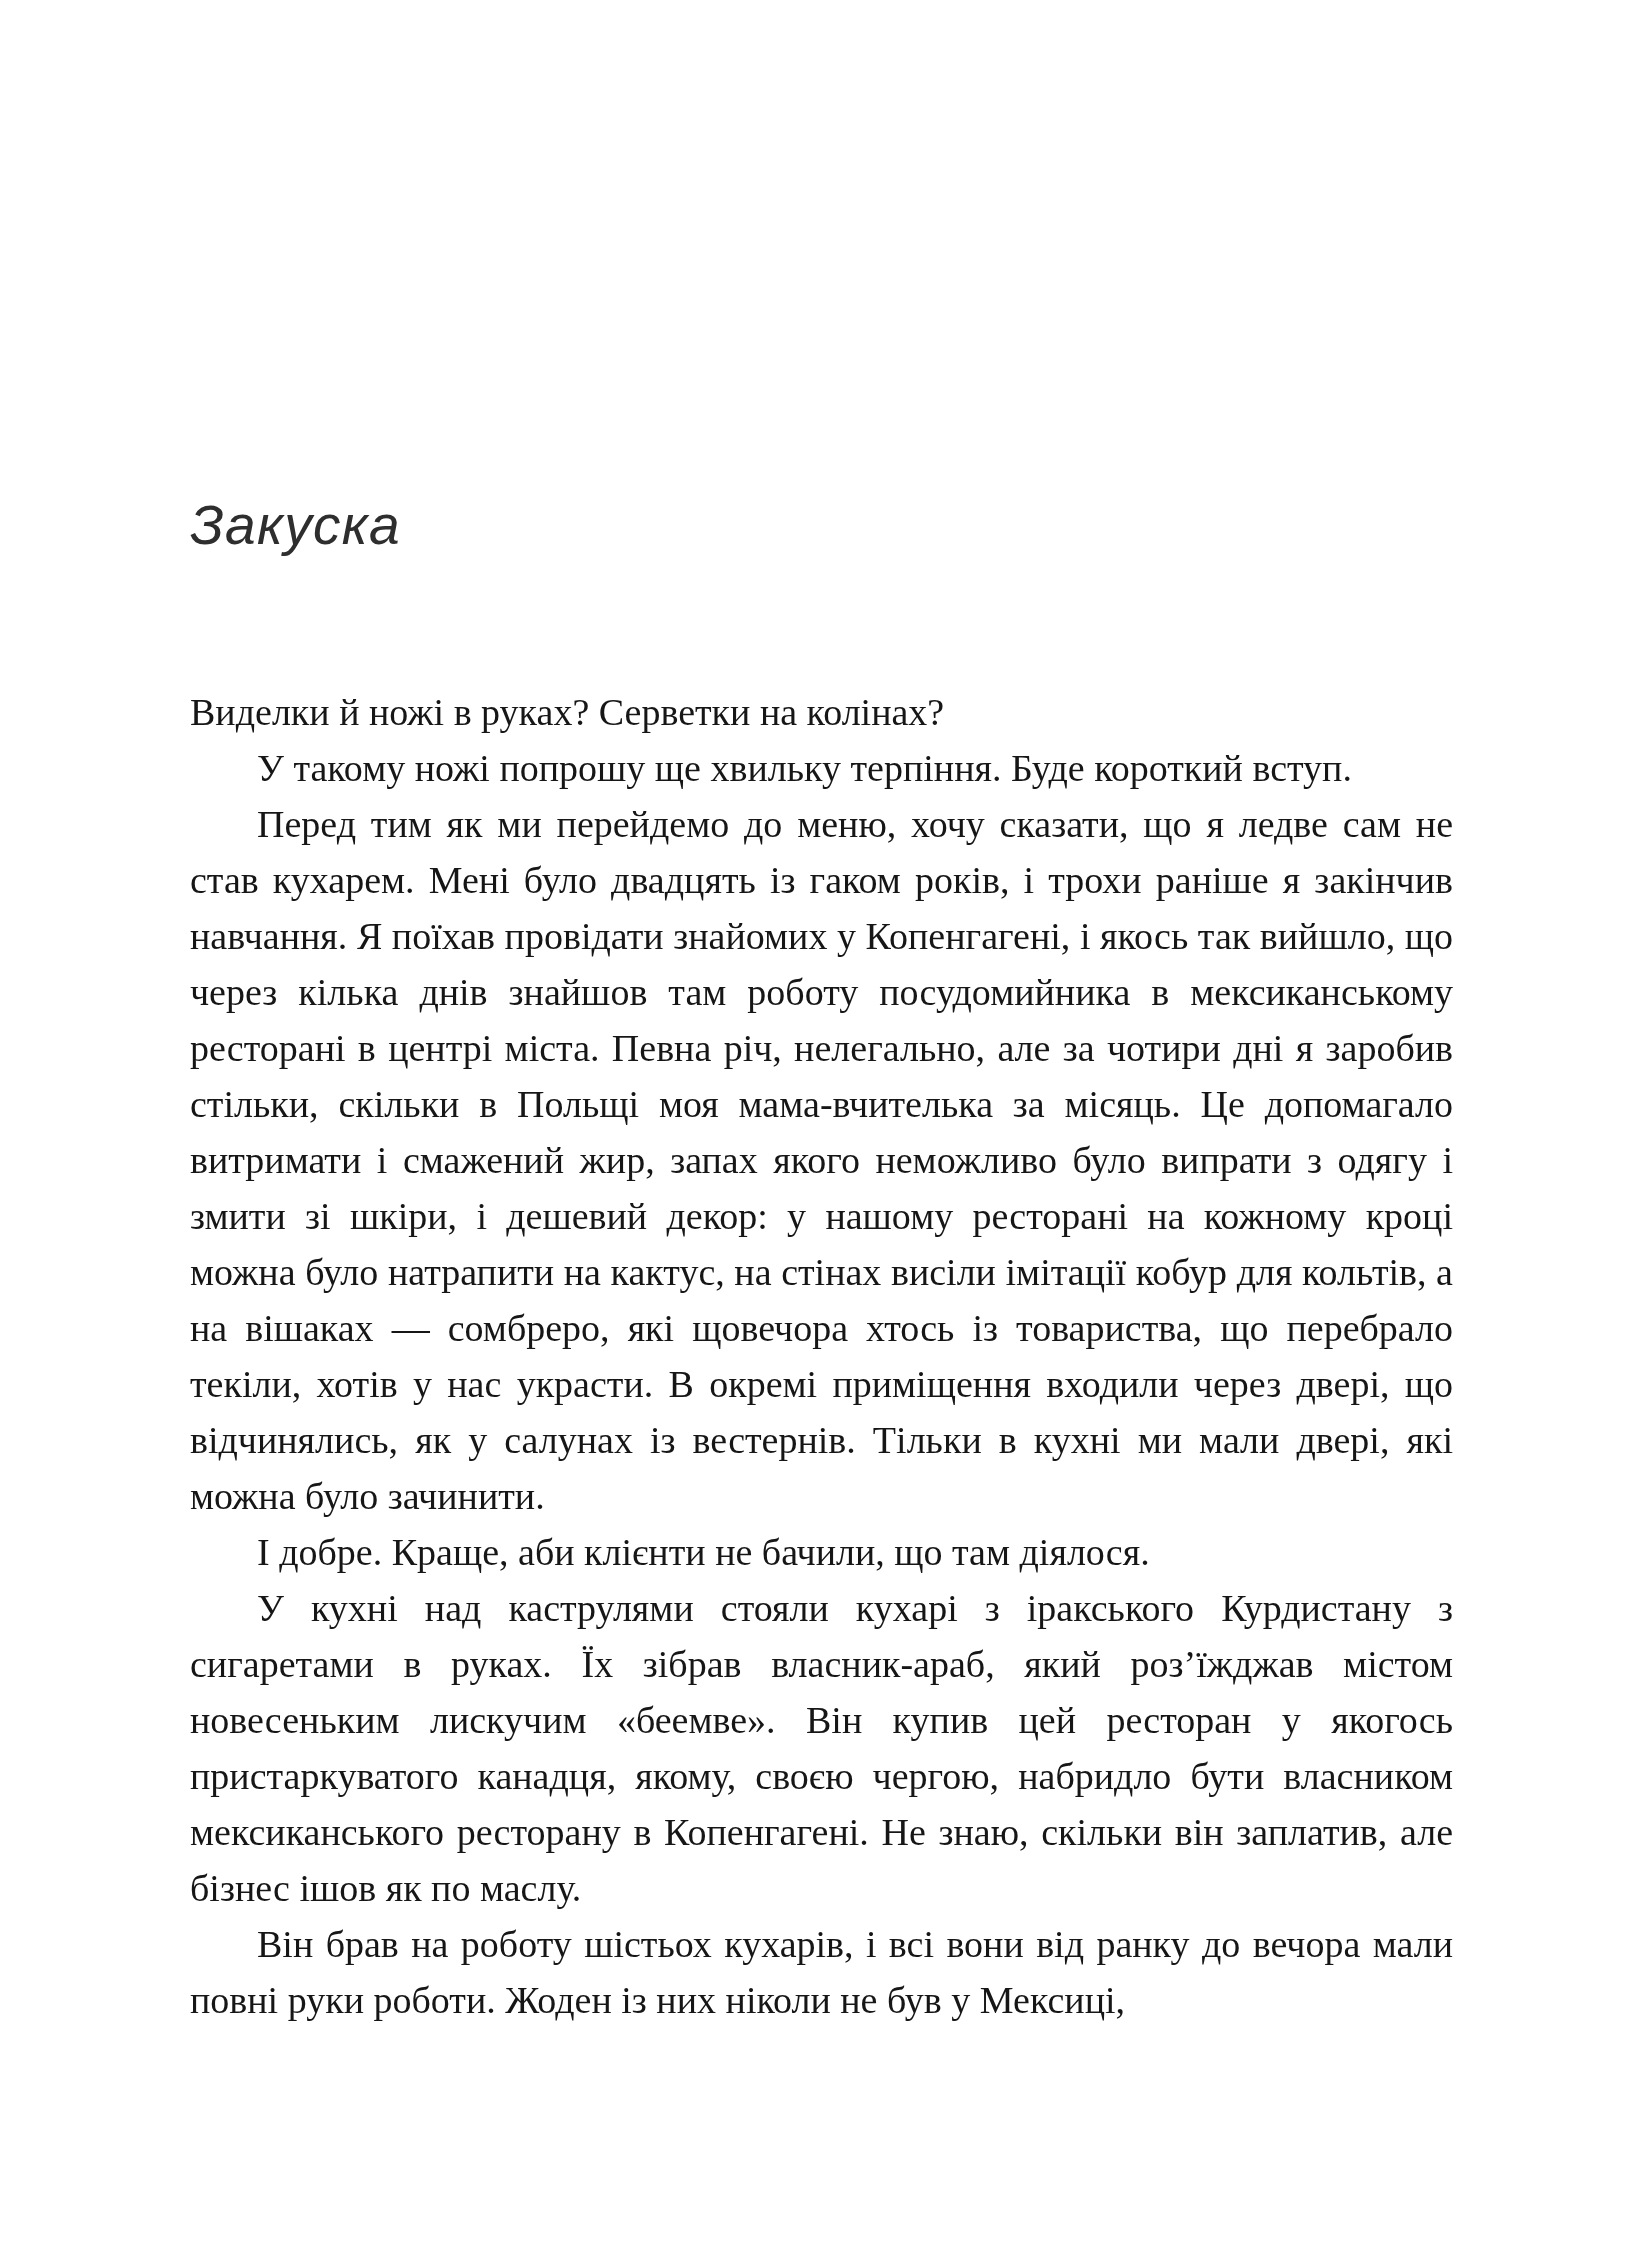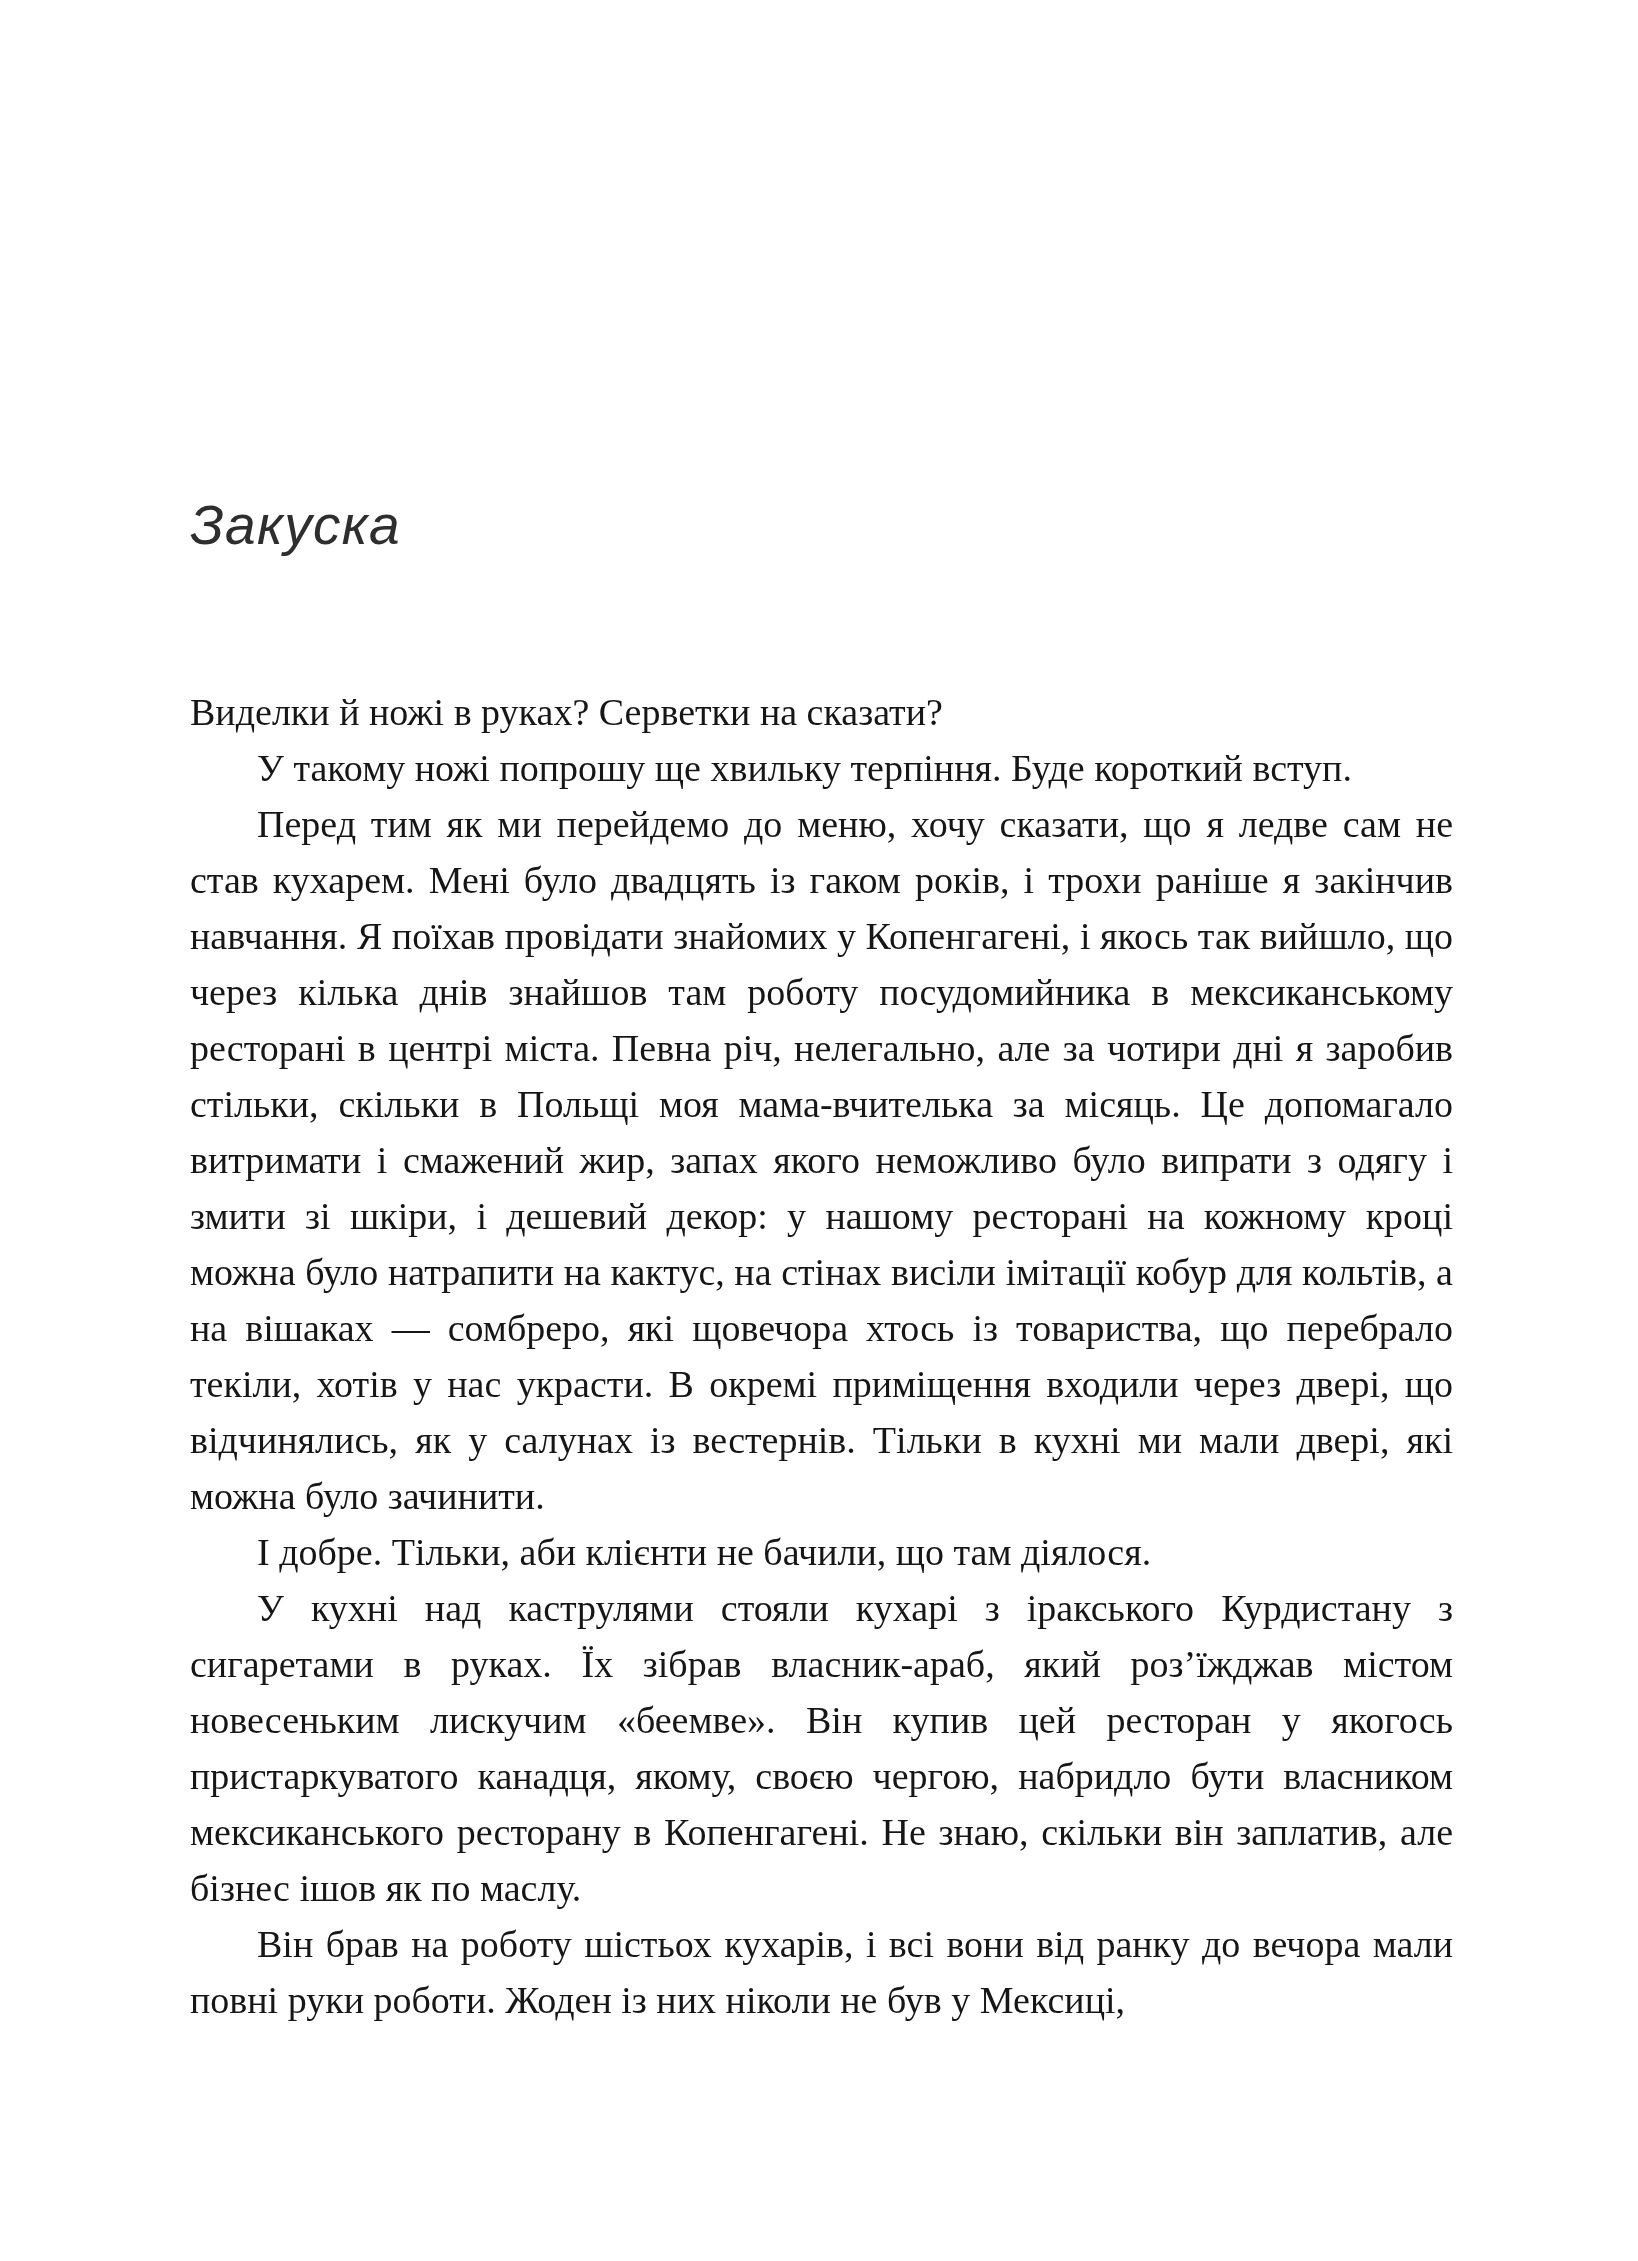--- a/index.html
+++ b/index.html
@@ -47,21 +47,21 @@
     text-indent: 0;
   }
 </style>
 </head>
 <body>
 
 <div class="book-page">
   <h1 class="chapter-title">Закуска</h1>
 
   <div class="body-text">
-    <p class="para no-indent">Виделки й ножі в руках? Серветки на сказати?</p>
+    <p class="para no-indent">Виделки й ножі в руках? Серветки на колінах?</p>
     <p class="para">У такому ножі попрошу ще хвильку терпіння. Буде короткий вступ.</p>
     <p class="para">Перед тим як ми перейдемо до меню, хочу сказати, що я ледве сам не став кухарем. Мені було двадцять із гаком років, і трохи раніше я закінчив навчання. Я поїхав провідати знайомих у Копенгагені, і якось так вийшло, що через кілька днів знайшов там роботу посудомийника в мексиканському ресторані в центрі міста. Певна річ, нелегально, але за чотири дні я заробив стільки, скільки в Польщі моя мама-вчителька за місяць. Це допомагало витримати і смажений жир, запах якого неможливо було випрати з одягу і змити зі шкіри, і дешевий декор: у нашому ресторані на кожному кроці можна було натрапити на кактус, на стінах висіли імітації кобур для кольтів, а на вішаках — сомбреро, які щовечора хтось із товариства, що перебрало текіли, хотів у нас украсти. В окремі приміщення входили через двері, що відчинялись, як у салунах із вестернів. Тільки в кухні ми мали двері, які можна було зачинити.</p>
-    <p class="para">І добре. Тільки, аби клієнти не бачили, що там діялося.</p>
+    <p class="para">І добре. Краще, аби клієнти не бачили, що там діялося.</p>
     <p class="para">У кухні над каструлями стояли кухарі з іракського Курдистану з сигаретами в руках. Їх зібрав власник-араб, який роз’їжджав містом новесеньким лискучим «беемве». Він купив цей ресторан у якогось пристаркуватого канадця, якому, своєю чергою, набридло бути власником мексиканського ресторану в Копенгагені. Не знаю, скільки він заплатив, але бізнес ішов як по маслу.</p>
     <p class="para">Він брав на роботу шістьох кухарів, і всі вони від ранку до вечора мали повні руки роботи. Жоден із них ніколи не був у Мексиці,</p>
   </div>
 </div>
 
 
 </body></html>

